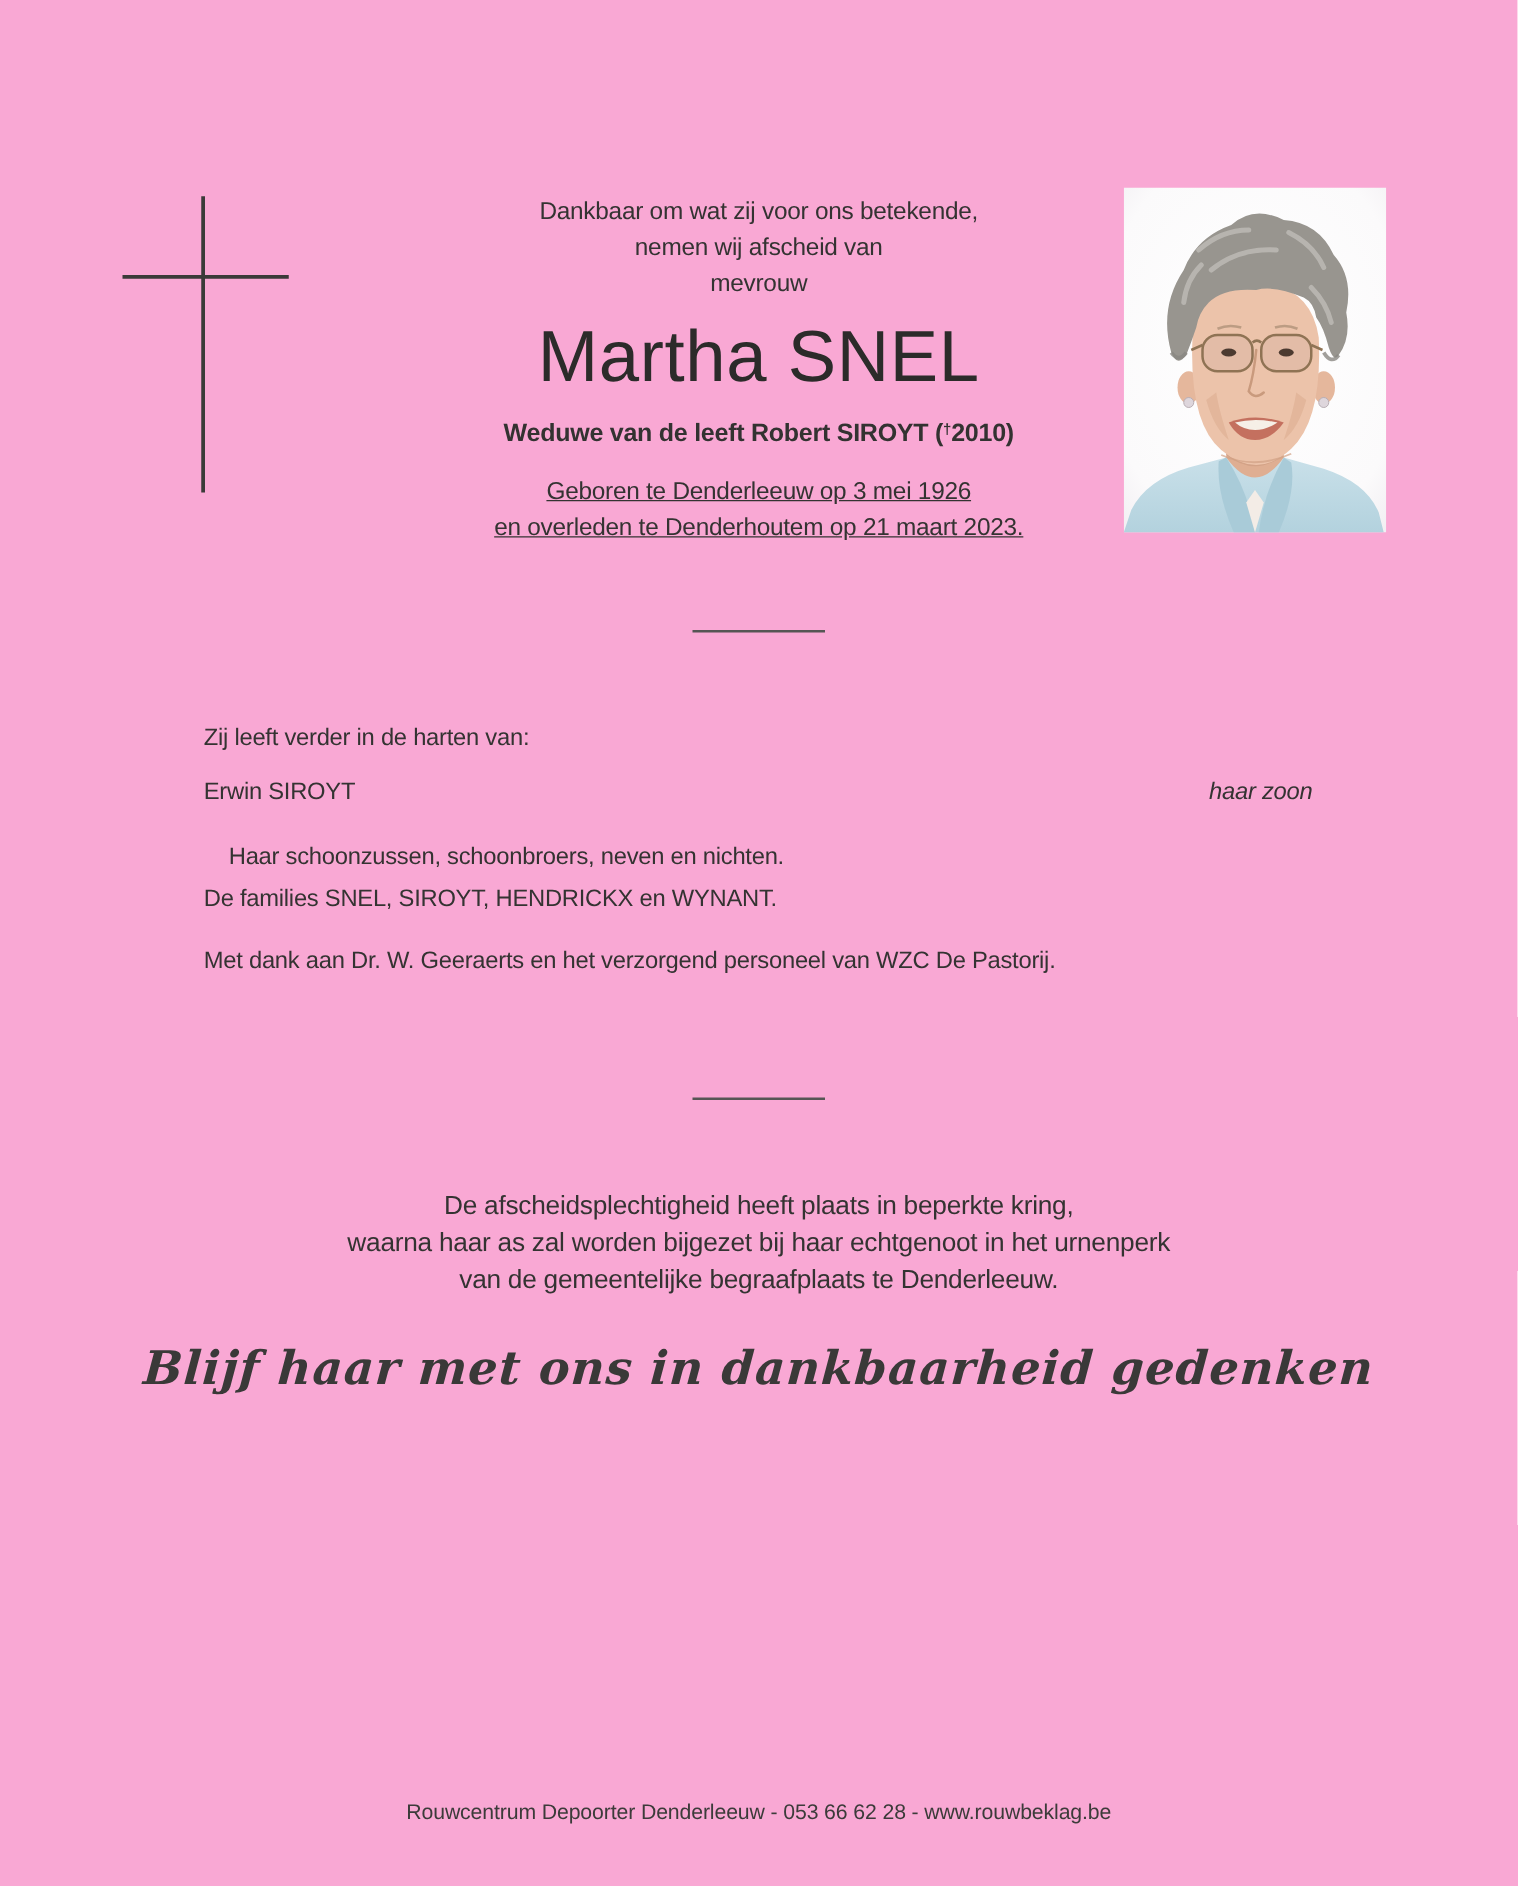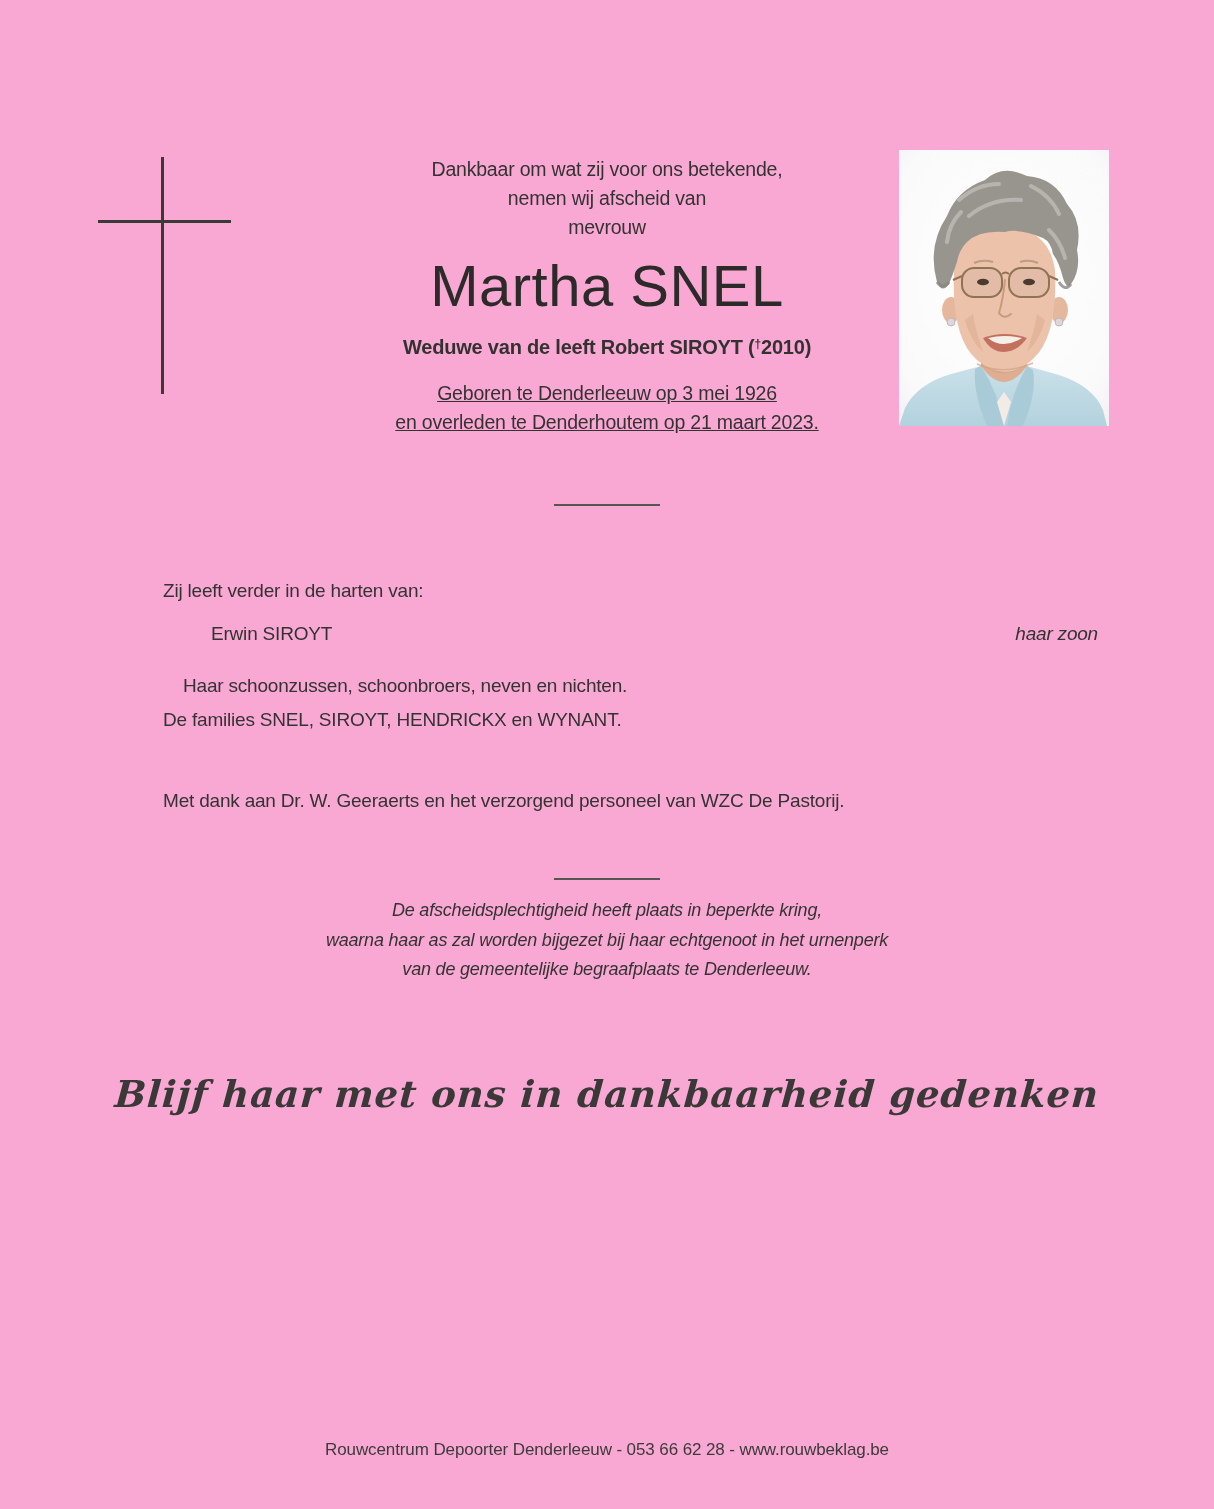--- a/index.html
+++ b/index.html
@@ -27,28 +27,28 @@
   .dates{top:379px;font-size:19.5px;line-height:28.5px;letter-spacing:-0.2px;text-decoration:underline;}
 
   
   .divider{left:554px;width:106px;height:2px;background:#565554;}
   .divider-1{top:504px;}
   .divider-2{top:878px;}
 
   
   .left-line{left:163px;}
   .sv-heading{top:576px;}
-  .sv-row{top:619px;left:163px;width:887px;display:flex;justify-content:space-between;margin-left:48px;}
+  .sv-row{top:619px;left:163px;width:887px;display:flex;justify-content:space-between;}
   .sv-relation{font-style:italic;}
   .sv-inlaws{top:671px;margin-left:20px;}
   .sv-families{top:705px;}
-  .thanks{top:786px;}
+  .thanks{top:754px;}
 
   
-  .ceremony{top:896px;font-size:18px;line-height:29.5px;letter-spacing:-0.2px;font-style:italic;}
+  .ceremony{top:950px;font-size:21px;line-height:29.5px;letter-spacing:-0.2px;}
 
   
   .closing{
     top:1072px;
     font-family:"DejaVu Serif",serif;
     font-style:italic;font-weight:bold;
     font-size:37px;color:#3a3938;
     letter-spacing:1px;
     transform:skewX(-4deg);
   }

